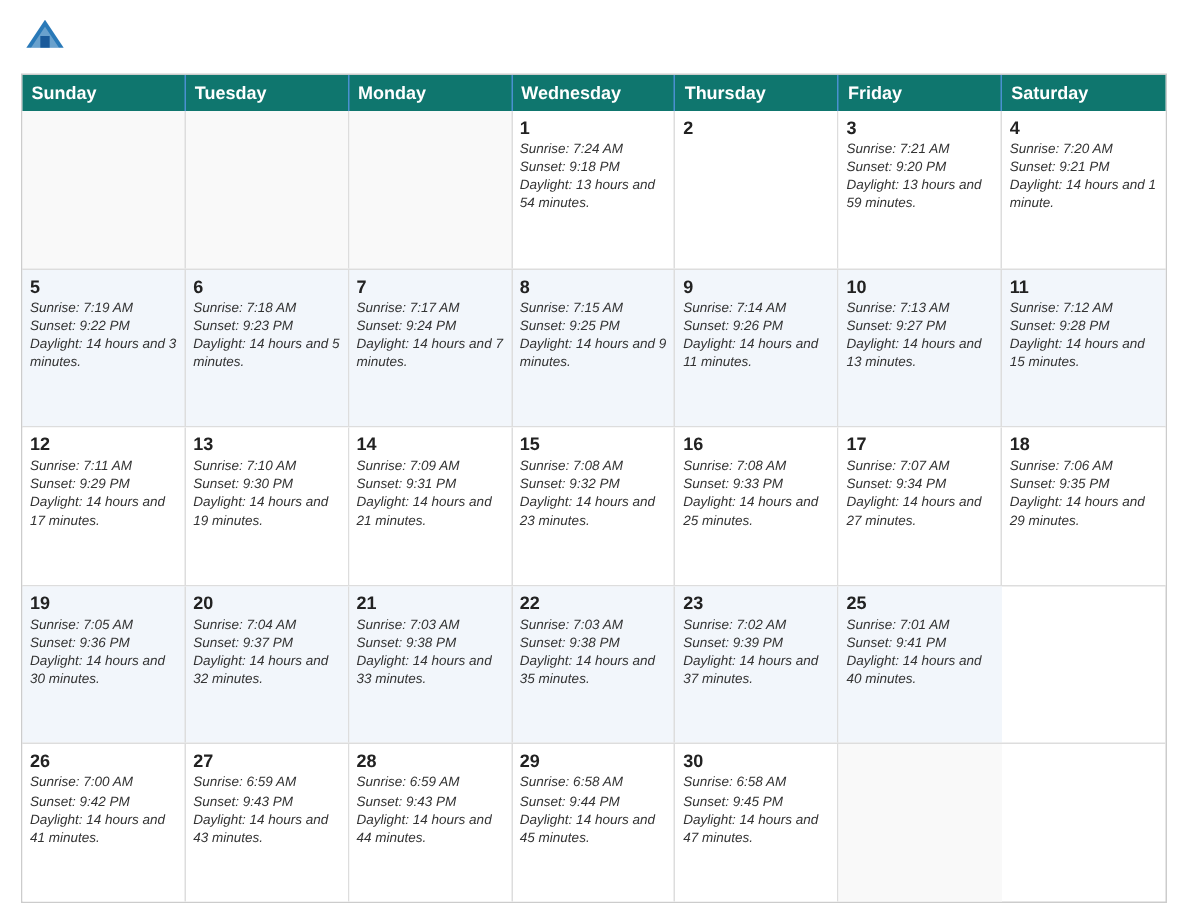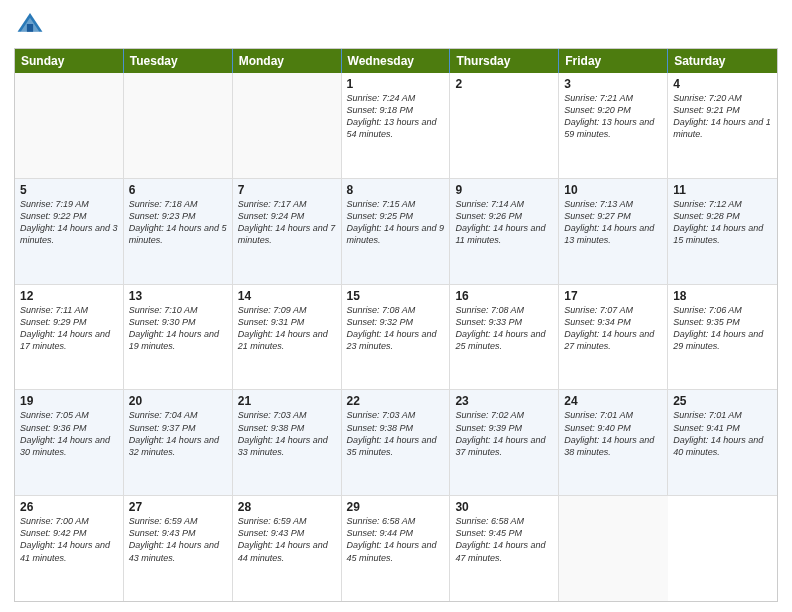--- a/index.html
+++ b/index.html
@@ -55,21 +55,21 @@
     }
     .calendar {
       flex: 1;
       display: flex;
       flex-direction: column;
       border: 1px solid #ccc;
     }
     .cal-header {
       display: grid;
       grid-template-columns: repeat(7, 1fr);
-      background: #4d7c0f;
+      background: #0f766e;
     }
     .cal-header-cell {
       color: #fff;
       font-weight: bold;
       font-size: 12px;
       padding: 5px 6px;
       border-right: 1px solid #4a90d0;
       text-align: left;
     }
     .cal-header-cell:last-child { border-right: none; }
@@ -310,27 +310,20 @@
 and 35 minutes.</div>
           </div>
           <div class="cal-cell">
             <span class="day-num">23</span>
             <div class="cell-info">Sunrise: 7:02 AM
 Sunset: 9:39 PM
 Daylight: 14 hours
 and 37 minutes.</div>
           </div>
           <div class="cal-cell">
-            <span class="day-num">24</span>
-            <div class="cell-info">Sunrise: 7:01 AM
-Sunset: 9:40 PM
-Daylight: 14 hours
-and 38 minutes.</div>
-          </div>
-          <div class="cal-cell">
             <span class="day-num">25</span>
             <div class="cell-info">Sunrise: 7:01 AM
 Sunset: 9:41 PM
 Daylight: 14 hours
 and 40 minutes.</div>
           </div>
         </div>
         <div class="cal-row">
           <div class="cal-cell">
             <span class="day-num">26</span>

